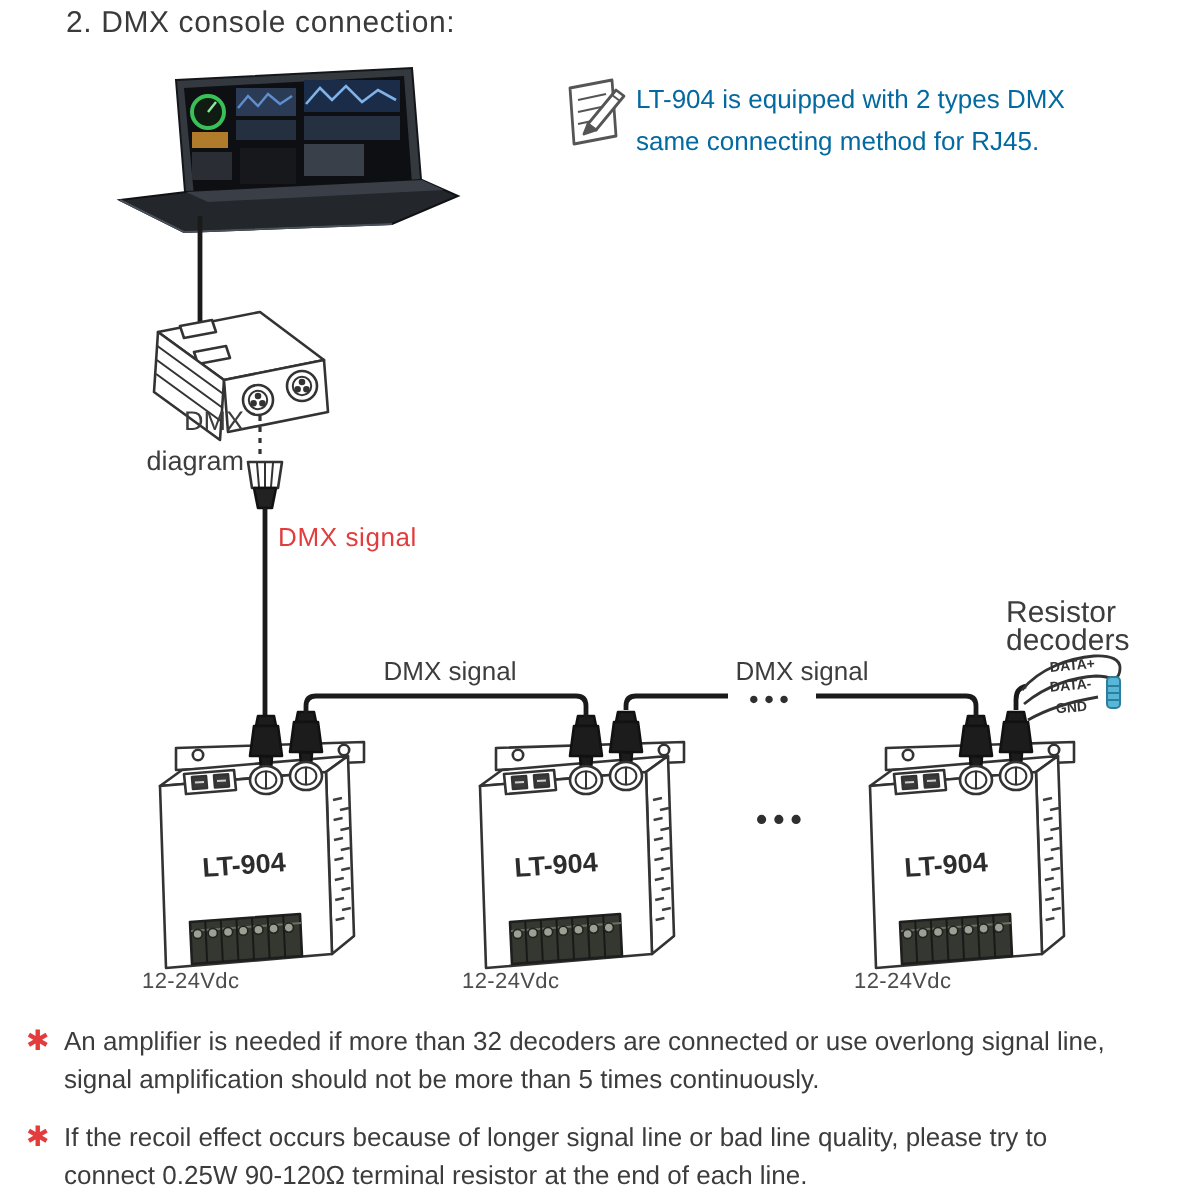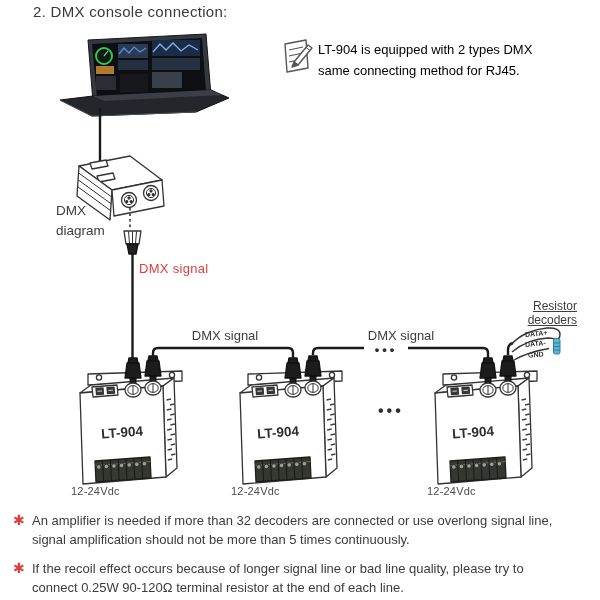--- a/index.html
+++ b/index.html
@@ -1,27 +1,27 @@
 <!DOCTYPE html>
 <html><head>
 <meta charset="utf-8">
 <style>
   html,body{margin:0;padding:0;background:#ffffff;}
   #page{position:relative;width:600px;height:600px;background:#ffffff;overflow:hidden;
         font-family:"Liberation Sans",sans-serif;}
   #art{position:absolute;left:0;top:0;}
   .lbl{position:absolute;color:#3d3d3d;font-family:"Liberation Sans",sans-serif;white-space:nowrap;}
   .title{left:13px;top:3px;font-size:15px;letter-spacing:.3px;color:#3a3a3a;margin-left:20px;}
-  .note-text{left:318px;top:40px;width:282px;font-size:13px;line-height:20.5px;color:#000000;white-space:normal;}
-  .console-label{left:56px;top:201px;width:66px;text-align:left;font-size:13.5px;line-height:20px;}
+  .note-text{left:318px;top:40px;width:282px;font-size:13px;line-height:20.5px;color:#0369a1;white-space:normal;}
+  .console-label{left:56px;top:201px;width:66px;text-align:right;font-size:13.5px;line-height:20px;}
   .red-signal{left:139px;top:261px;font-size:13px;color:#e23c3c;letter-spacing:.3px;}
   .bridge-lbl{width:74px;text-align:center;font-size:13px;color:#3d3d3d;}
   .bridge-lbl.b1{left:188px;top:328px;}
   .bridge-lbl.b2{left:364px;top:328px;}
-  .res-term{left:503px;top:300px;width:74px;text-align:right;font-size:12px;line-height:13.5px;color:#3d3d3d;text-decoration:underline;}
+  .res-term{left:503px;top:300px;width:74px;text-align:left;font-size:15px;line-height:13.5px;color:#3d3d3d;}
   .wire-lbl{font-size:7px;font-weight:bold;color:#333;transform:rotate(-5deg);}
   .dots-line{left:366px;top:343px;width:40px;text-align:center;font-size:13px;font-weight:bold;
              letter-spacing:3px;color:#2f2f2f;line-height:13px;}
   .dots-boxes{left:378px;top:402px;font-size:16px;font-weight:bold;letter-spacing:3px;color:#2f2f2f;}
   .model-lbl{width:60px;text-align:center;font-size:13.5px;font-weight:bold;color:#2d2d2d;
              transform:rotate(-4deg);top:425px;}
   .power-lbl{top:485px;font-size:11px;color:#4c4c4c;letter-spacing:.2px;}
   .fn-marker{font-size:14px;color:#e23c3c;left:13px;}
   .fn-text{left:32px;width:575px;font-size:13px;line-height:19px;color:#3c3c3c;white-space:normal;}
 </style>

